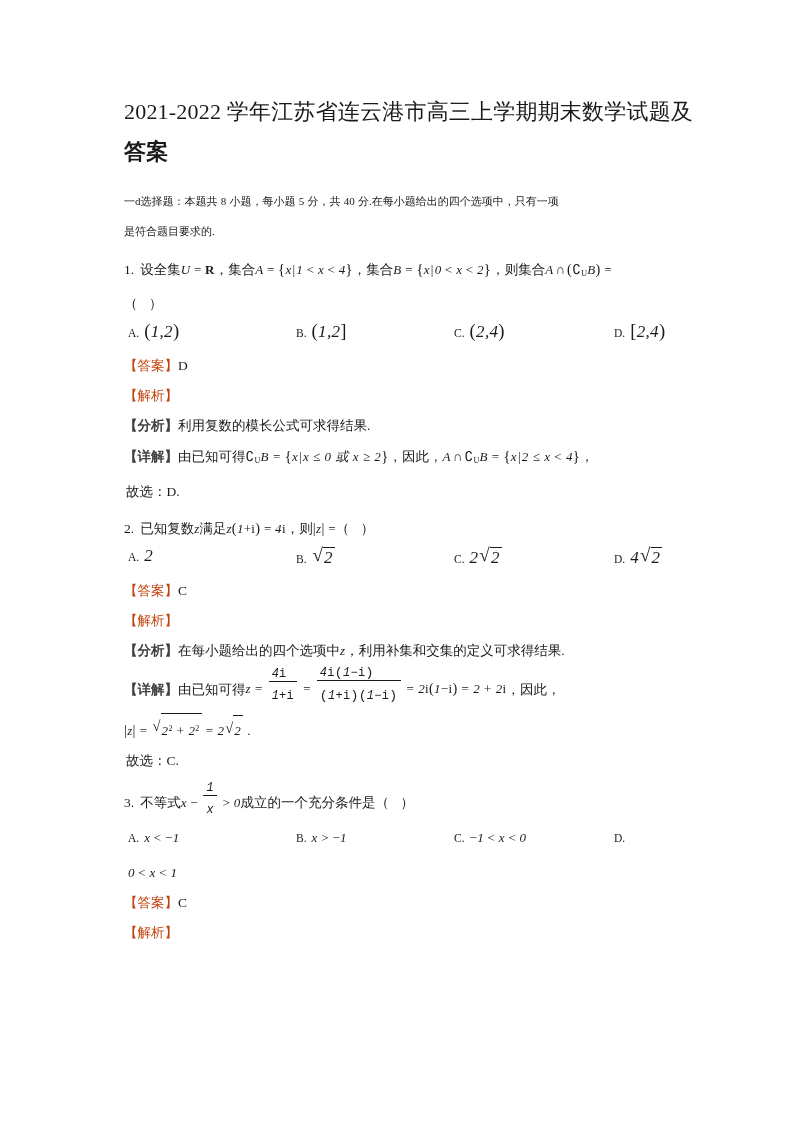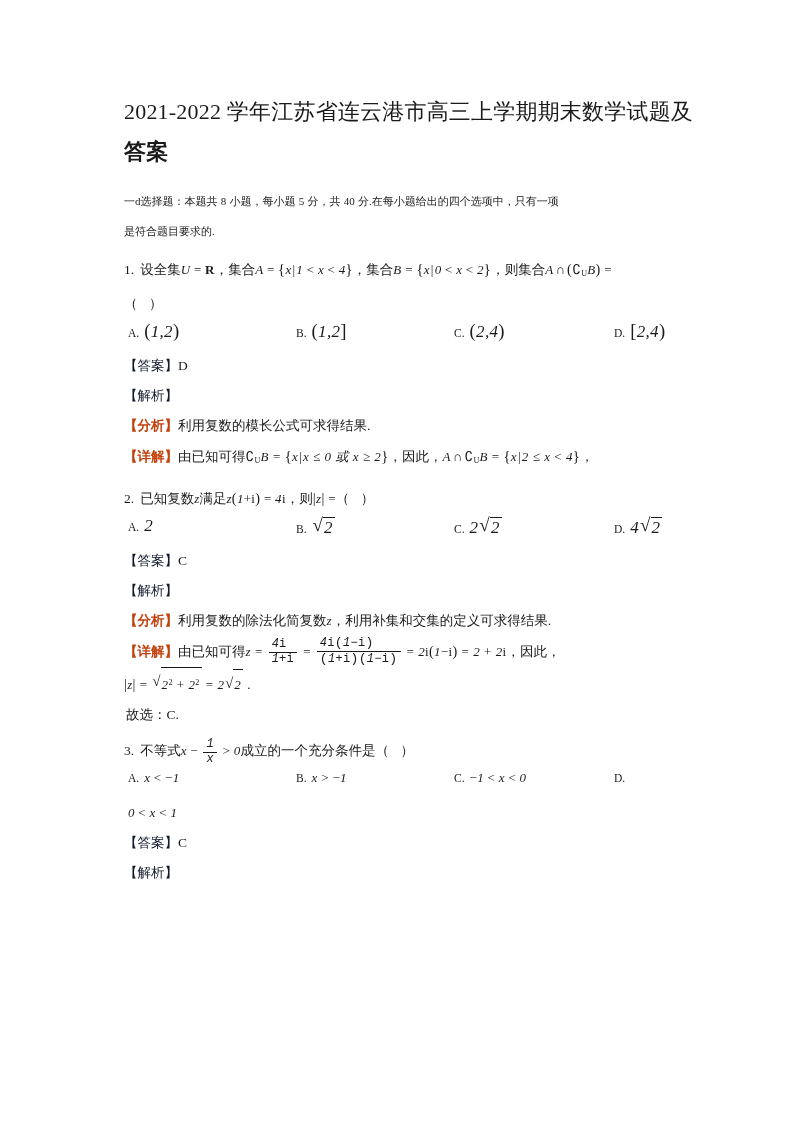--- a/index.html
+++ b/index.html
@@ -47,22 +47,22 @@
   }
 
   
   .para {
     font-size: 11px;
     line-height: 30px;
     margin: 0;
     text-align: left;
     word-spacing: 0.5px;
   }
-  .blue { color: #0f172a; }
-  .tagbold { font-weight: bold; color: #c2410c; }
+  .blue { color: #c2410c; }
+  .tagbold { font-weight: bold; color: #404040; }
 
   .section-intro {
     margin-bottom: 8px;
   }
 
   
   .q-block { margin-top: 6px; }
   .q-stem {
     font-size: 13.5px;
     line-height: 30px;
@@ -130,21 +130,21 @@
     vertical-align: -0.52em;
     font-size: 0.92em;
     line-height: 1.12;
     margin: 0 2px;
     font-family: Liberation Mono, monospace;
   }
   .frac .num { display: block; padding: 0 3px; }
   .frac .den {
     display: block;
     border-top: 1px solid #1a1a1a;
-    padding: 0 3px;
+    padding: 8px 3px;
   }
 
   
   .sqrt {
     display: inline-block;
     position: relative;
     padding-left: 0.62em;
     margin-left: 1px;
   }
   .sqrt > .rad {
@@ -198,37 +198,38 @@
         <span class="opt opt-a"><span class="opt-label">A.</span><span class="m big"><span class="paren">(</span>1,2<span class="paren">)</span></span></span>
         <span class="opt opt-b"><span class="opt-label">B.</span><span class="m big"><span class="paren">(</span>1,2<span class="paren">]</span></span></span>
         <span class="opt opt-c"><span class="opt-label">C.</span><span class="m big"><span class="paren">(</span>2,4<span class="paren">)</span></span></span>
         <span class="opt opt-d"><span class="opt-label">D.</span><span class="m big"><span class="paren">[</span>2,4<span class="paren">)</span></span></span>
       </div>
 
       <p class="para ans-line"><span class="blue">【答案】</span><span>D</span></p>
       <p class="para sol-line"><span class="blue">【解析】</span></p>
       <p class="para ana-line"><span class="tagbold">【分析】</span><span>利用复数的模长公式可求得结果.</span></p>
       <p class="para det-line"><span class="tagbold">【详解】</span><span>由已知可得</span><span class="m"><span class="cmpl">∁</span><sub class="s">U</sub><i>B</i> <span class="up">=</span> <span class="brace">{</span><i>x</i><span class="vbar">|</span><i>x</i> <span class="up">≤</span> 0 或 <i>x</i> <span class="up">≥</span> 2<span class="brace">}</span></span><span>，因此，</span><span class="m"><i>A</i><span class="op">∩</span><span class="cmpl">∁</span><sub class="s">U</sub><i>B</i> <span class="up">=</span> <span class="brace">{</span><i>x</i><span class="vbar">|</span>2 <span class="up">≤</span> <i>x</i> <span class="up">&lt;</span> 4<span class="brace">}</span></span><span>，</span></p>
+      <p class="para choose-line"><span>故选：</span><span>D.</span></p>
     </div>
 
     <div class="q-block">
       <div class="q-stem">
         <span class="q-num">2.</span><span>已知复数</span><span class="m"><i>z</i></span><span>满足</span><span class="m"><i>z</i><span class="paren">(</span>1<span class="up">+</span><span class="up">i</span><span class="paren">)</span> <span class="up">=</span> 4<span class="up">i</span></span><span>，则</span><span class="m"><span class="abs">|</span><i>z</i><span class="abs">|</span> <span class="up">=</span></span><span class="blank-paren">（      ）</span>
       </div>
 
       <div class="options">
         <span class="opt opt-a"><span class="opt-label">A.</span><span class="m big">2</span></span>
         <span class="opt opt-b"><span class="opt-label">B.</span><span class="m big"><span class="sqrt"><span class="rad">√</span><span class="bar">2</span></span></span></span>
         <span class="opt opt-c"><span class="opt-label">C.</span><span class="m big">2<span class="sqrt"><span class="rad">√</span><span class="bar">2</span></span></span></span>
         <span class="opt opt-d"><span class="opt-label">D.</span><span class="m big">4<span class="sqrt"><span class="rad">√</span><span class="bar">2</span></span></span></span>
       </div>
 
       <p class="para ans-line"><span class="blue">【答案】</span><span>C</span></p>
       <p class="para sol-line"><span class="blue">【解析】</span></p>
-      <p class="para ana-line"><span class="tagbold">【分析】</span><span>利用复数的除法化简复数</span><span class="m"><i>z</i></span><span>，利用补集和交集的定义可求得结果.</span></p>
+      <p class="para ana-line"><span class="tagbold">【分析】</span><span>在每小题给出的四个选项中</span><span class="m"><i>z</i></span><span>，利用补集和交集的定义可求得结果.</span></p>
 
       <p class="para det-line"><span class="tagbold">【详解】</span><span>由已知可得</span><span class="m"><i>z</i> <span class="up">=</span> <span class="frac"><span class="num">4<span class="up">i</span></span><span class="den">1<span class="up">+</span><span class="up">i</span></span></span> <span class="up">=</span> <span class="frac"><span class="num">4<span class="up">i</span><span class="paren">(</span>1<span class="up">−</span><span class="up">i</span><span class="paren">)</span></span><span class="den"><span class="paren">(</span>1<span class="up">+</span><span class="up">i</span><span class="paren">)</span><span class="paren">(</span>1<span class="up">−</span><span class="up">i</span><span class="paren">)</span></span></span> <span class="up">=</span> 2<span class="up">i</span><span class="paren">(</span>1<span class="up">−</span><span class="up">i</span><span class="paren">)</span> <span class="up">=</span> 2 <span class="up">+</span> 2<span class="up">i</span></span><span>，因此，</span></p>
 
       <p class="para det-line"><span class="m"><span class="abs">|</span><i>z</i><span class="abs">|</span> <span class="up">=</span> <span class="sqrt"><span class="rad">√</span><span class="bar">2<sup class="s">2</sup> <span class="up">+</span> 2<sup class="s">2</sup></span></span> <span class="up">=</span> 2<span class="sqrt"><span class="rad">√</span><span class="bar">2</span></span> <span class="up">.</span></span></p>
 
       <p class="para choose-line"><span>故选：</span><span>C.</span></p>
     </div>
 
     <div class="q-block">
       <div class="q-stem">

